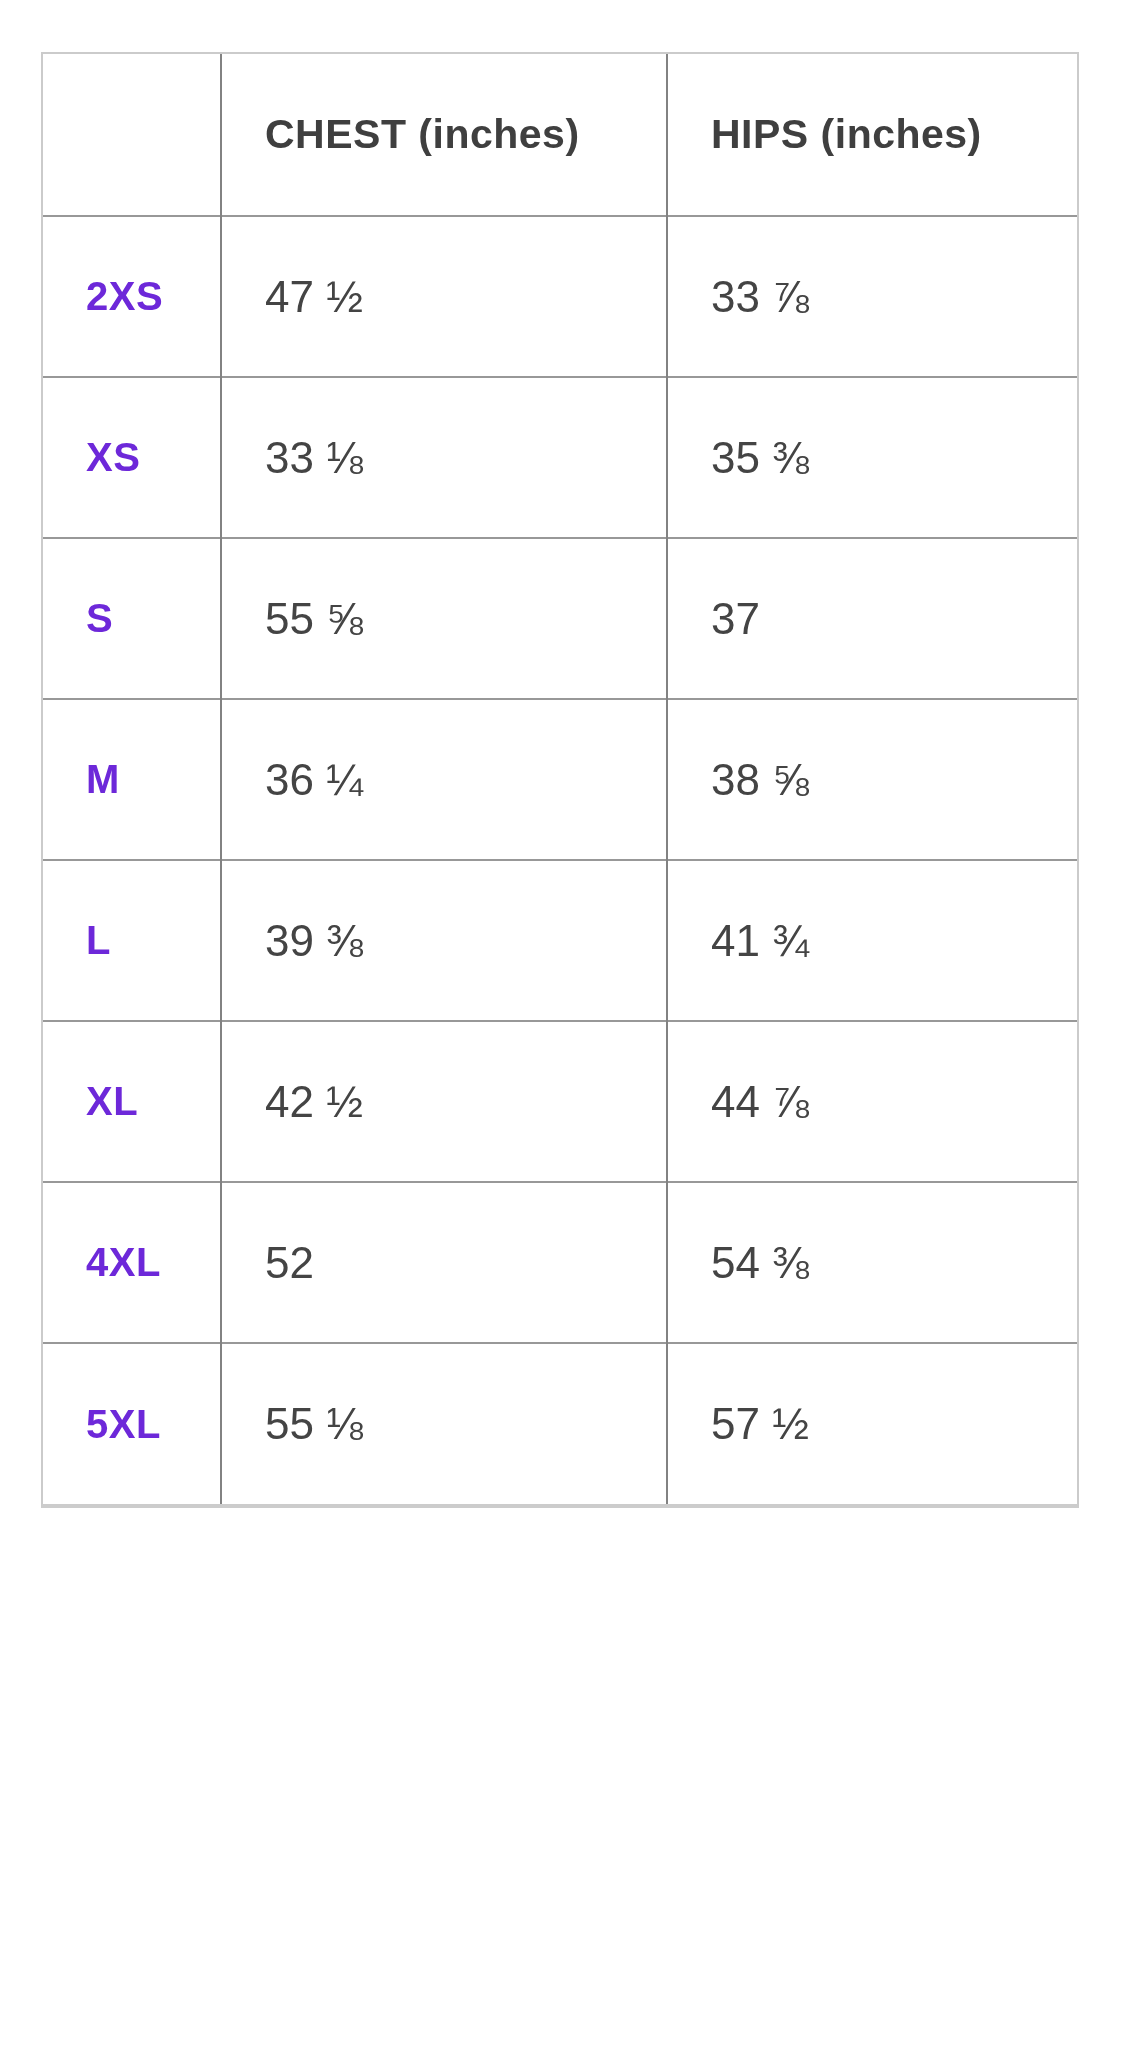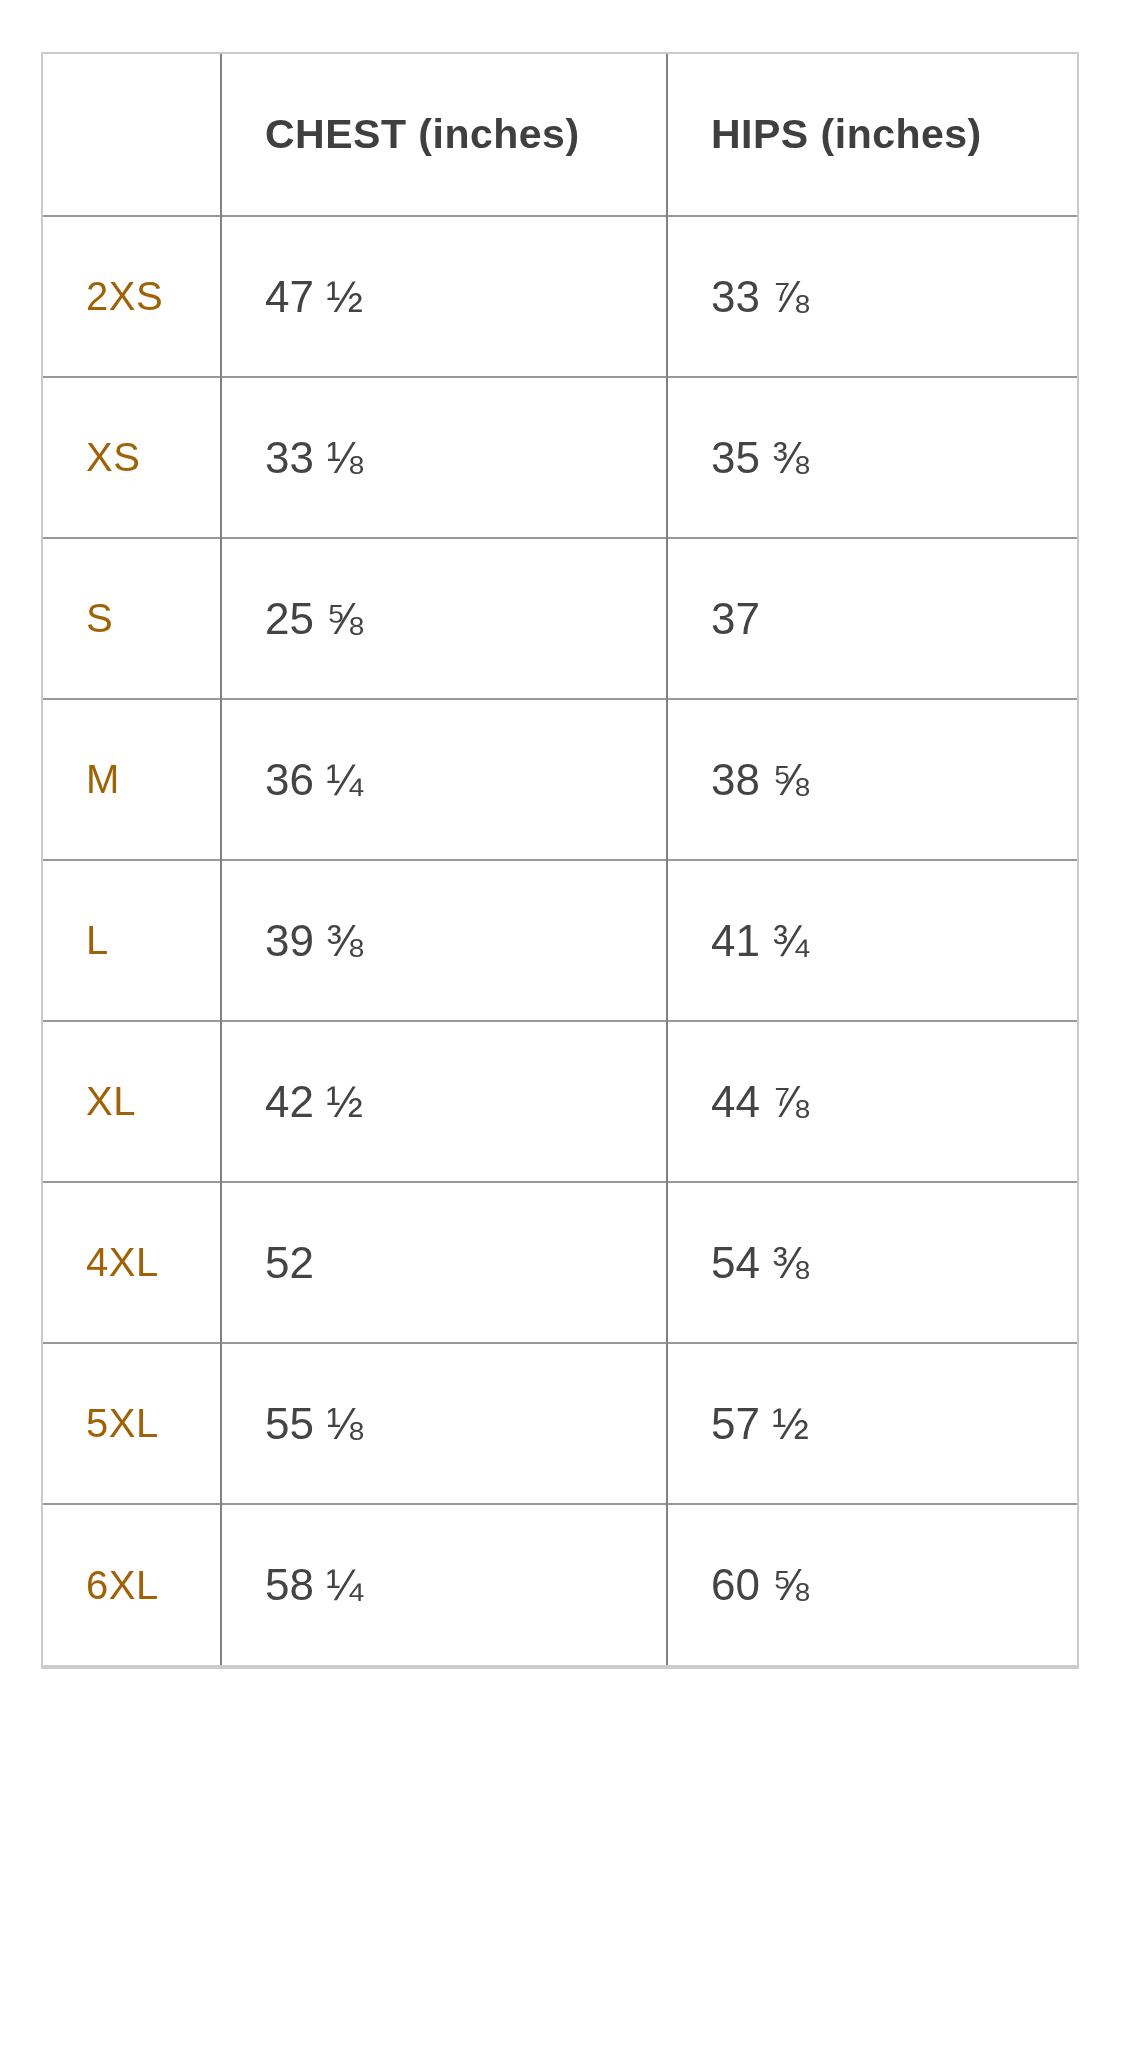--- a/index.html
+++ b/index.html
@@ -52,23 +52,23 @@
   thead th {
     height: 162px;
     font-size: 41px;
     font-weight: bold;
     letter-spacing: 0.5px;
     color: #3f3f3f;
   }
   tbody tr { height: 161px; }
   tbody th {
     font-size: 40px;
-    font-weight: normal;
+    font-weight: bold;
     letter-spacing: 0.5px;
-    color: #a16207;
+    color: #6d28d9;
   }
   tbody td {
     font-size: 44px;
     font-weight: 400;
     color: #444444;
   }
 </style>
 </head>
 <body>
 
@@ -92,21 +92,21 @@
         <td>47 ½</td>
         <td>33 ⅞</td>
       </tr>
       <tr>
         <th>XS</th>
         <td>33 ⅛</td>
         <td>35 ⅜</td>
       </tr>
       <tr>
         <th>S</th>
-        <td>25 ⅝</td>
+        <td>55 ⅝</td>
         <td>37</td>
       </tr>
       <tr>
         <th>M</th>
         <td>36 ¼</td>
         <td>38 ⅝</td>
       </tr>
       <tr>
         <th>L</th>
         <td>39 ⅜</td>
@@ -120,20 +120,15 @@
       <tr>
         <th>4XL</th>
         <td>52</td>
         <td>54 ⅜</td>
       </tr>
       <tr>
         <th>5XL</th>
         <td>55 ⅛</td>
         <td>57 ½</td>
       </tr>
-      <tr>
-        <th>6XL</th>
-        <td>58 ¼</td>
-        <td>60 ⅝</td>
-      </tr>
     </tbody>
   </table>
 </div>
 
 </body></html>

